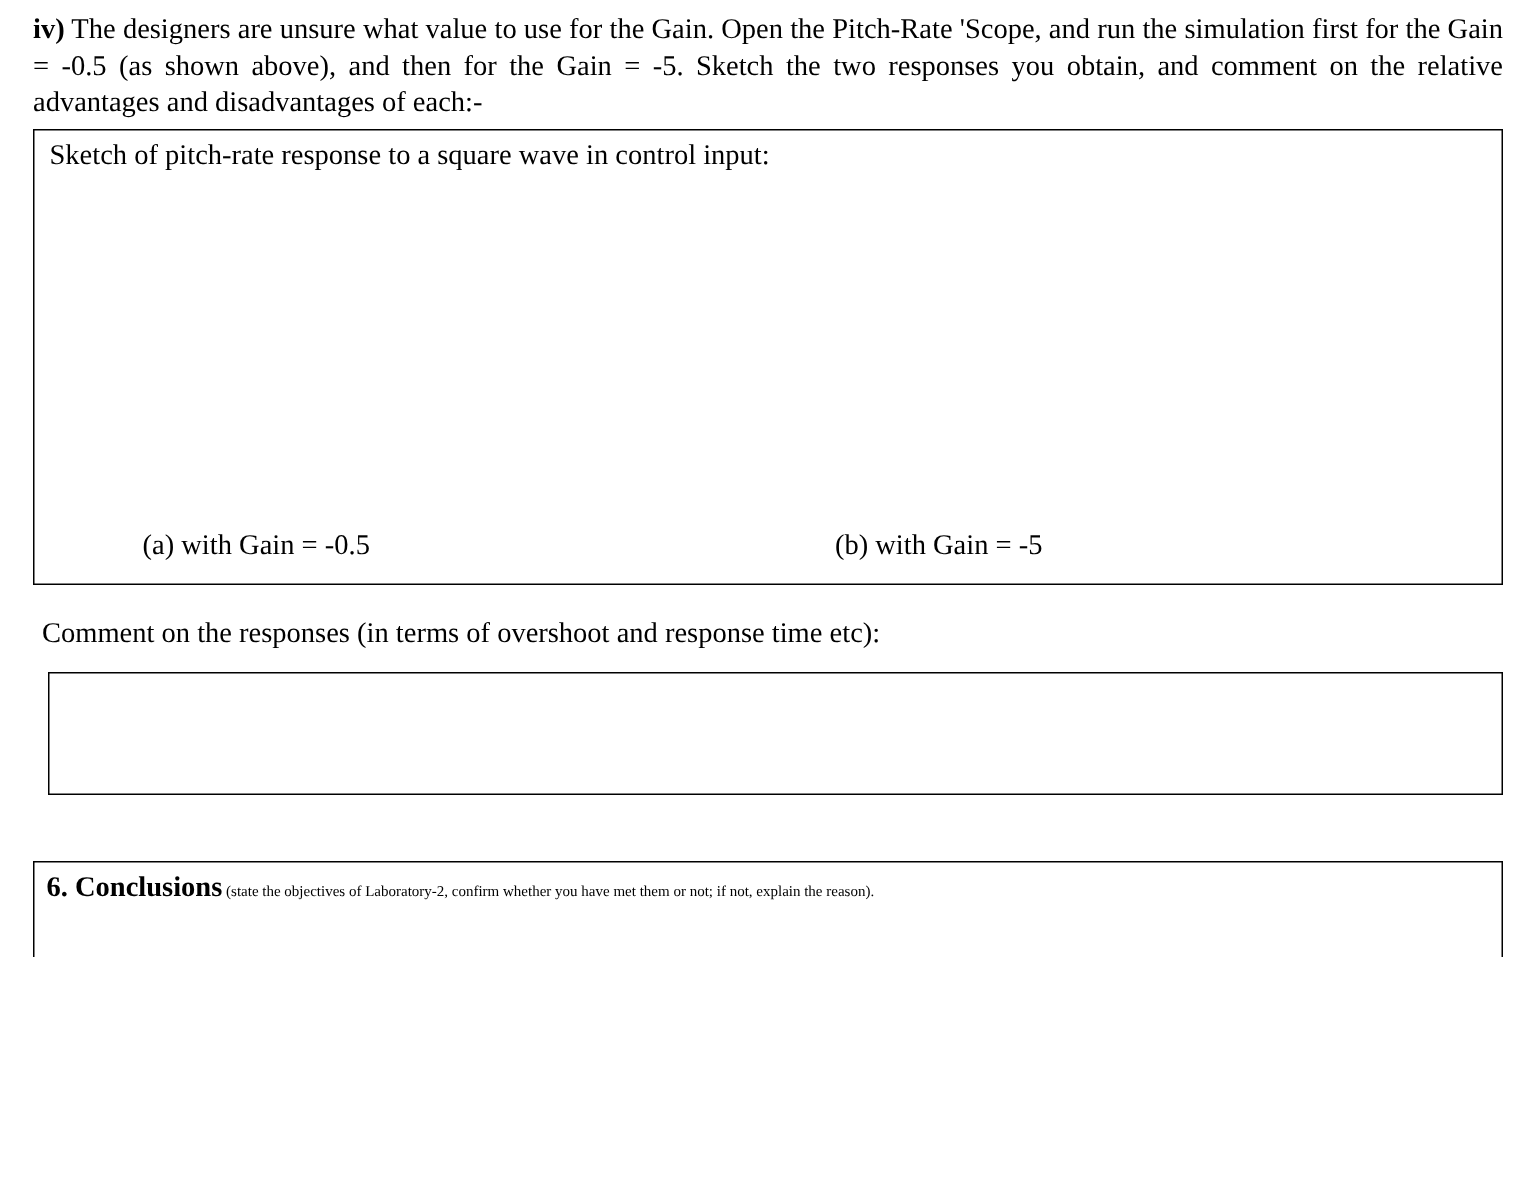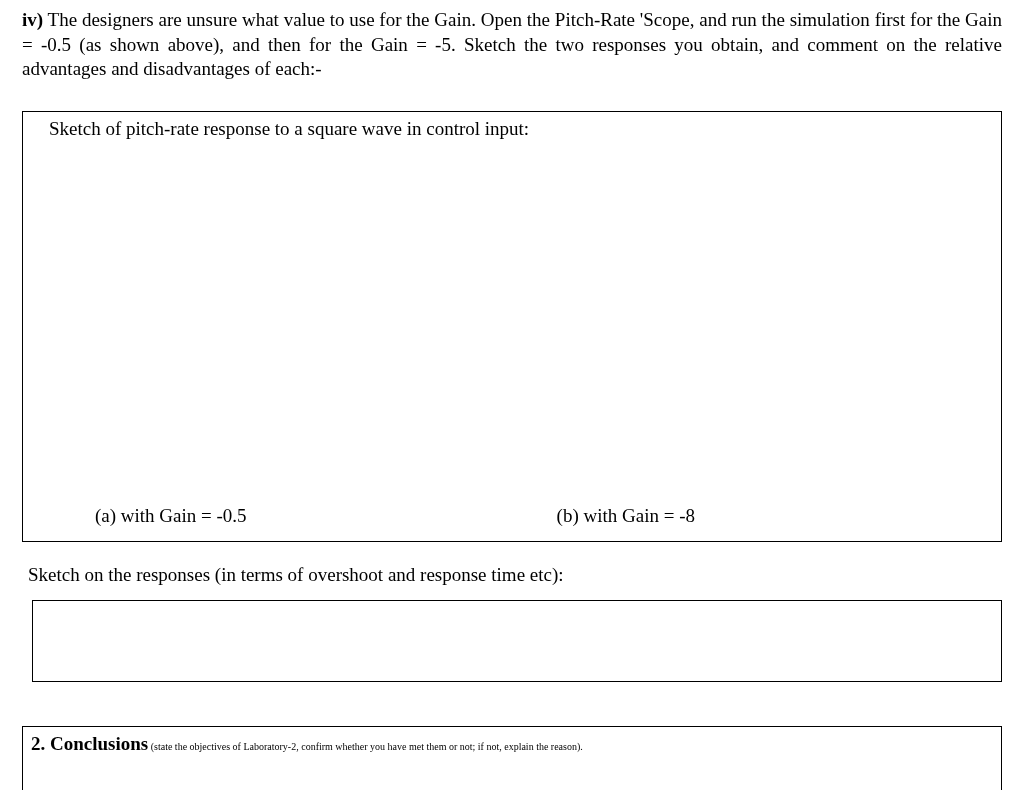--- a/index.html
+++ b/index.html
@@ -12,29 +12,29 @@
       background: #ffffff;
       width: 1024px;
       height: 796px;
       padding: 8px 22px;
       color: #000000;
     }
     .question-text {
       font-size: 19px;
       line-height: 1.3;
       text-align: justify;
-      margin-bottom: 29px;
+      margin-bottom: 4px;
     }
     .question-marker {
       font-weight: bold;
     }
     .sketch-box {
       border: 1.5px solid #000000;
-      height: 431px;
-      padding: 6px 26px;
+      height: 304px;
+      padding: 6px 10px;
       position: relative;
       margin-bottom: 22px;
     }
     .sketch-title {
       font-size: 19px;
     }
     .sketch-labels {
       position: absolute;
       bottom: 14px;
       left: 0;
@@ -80,25 +80,25 @@
 <body>
 
 <div class="question-text">
   <span class="question-marker">iv)</span><span>  The designers are unsure what value to use for the Gain.  Open the Pitch-Rate 'Scope, and run the simulation first for the Gain = -0.5 (as shown above), and then for the Gain = -5.   Sketch the two responses you obtain, and comment on the relative advantages and disadvantages of each:-</span>
 </div>
 
 <div class="sketch-box">
   <div class="sketch-title">Sketch of pitch-rate response to a square wave in control input:</div>
   <div class="sketch-labels">
     <span class="label-a">(a) with Gain = -0.5</span>
-    <span class="label-b">(b) with Gain = -8</span>
+    <span class="label-b">(b) with Gain = -5</span>
   </div>
 </div>
 
-<div class="comment-prompt">Sketch on the responses (in terms of overshoot and response time etc):</div>
+<div class="comment-prompt">Comment on the responses (in terms of overshoot and response time etc):</div>
 
 <div class="comment-box"></div>
 
 <div class="conclusions-box">
   <div class="conclusions-text">
-    <span class="conclusions-bold">2. Conclusions</span><span class="conclusions-paren"> (state the objectives of Laboratory-2, confirm whether you have met them or not; if not, explain the reason).</span>
+    <span class="conclusions-bold">6. Conclusions</span><span class="conclusions-paren"> (state the objectives of Laboratory-2, confirm whether you have met them or not; if not, explain the reason).</span>
   </div>
 </div>
 
 </body></html>

